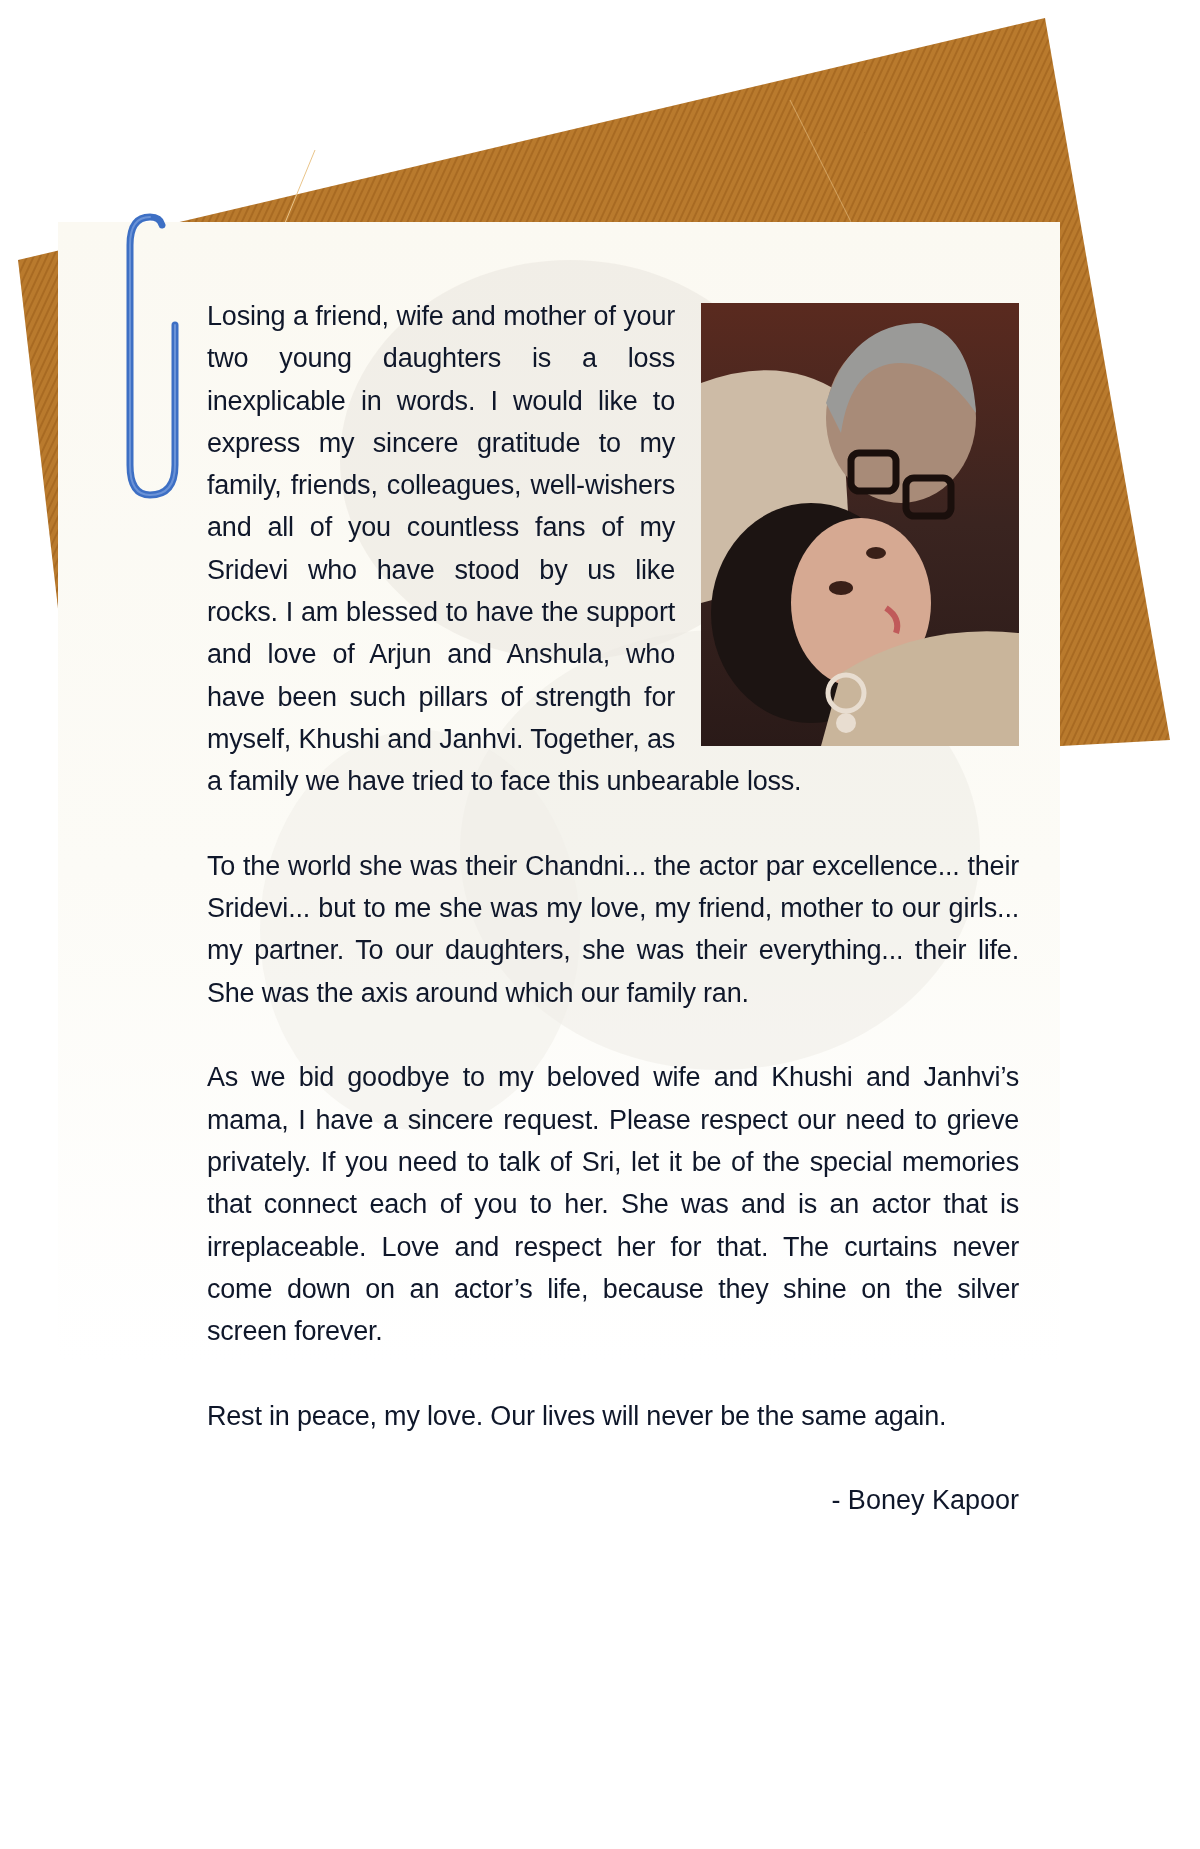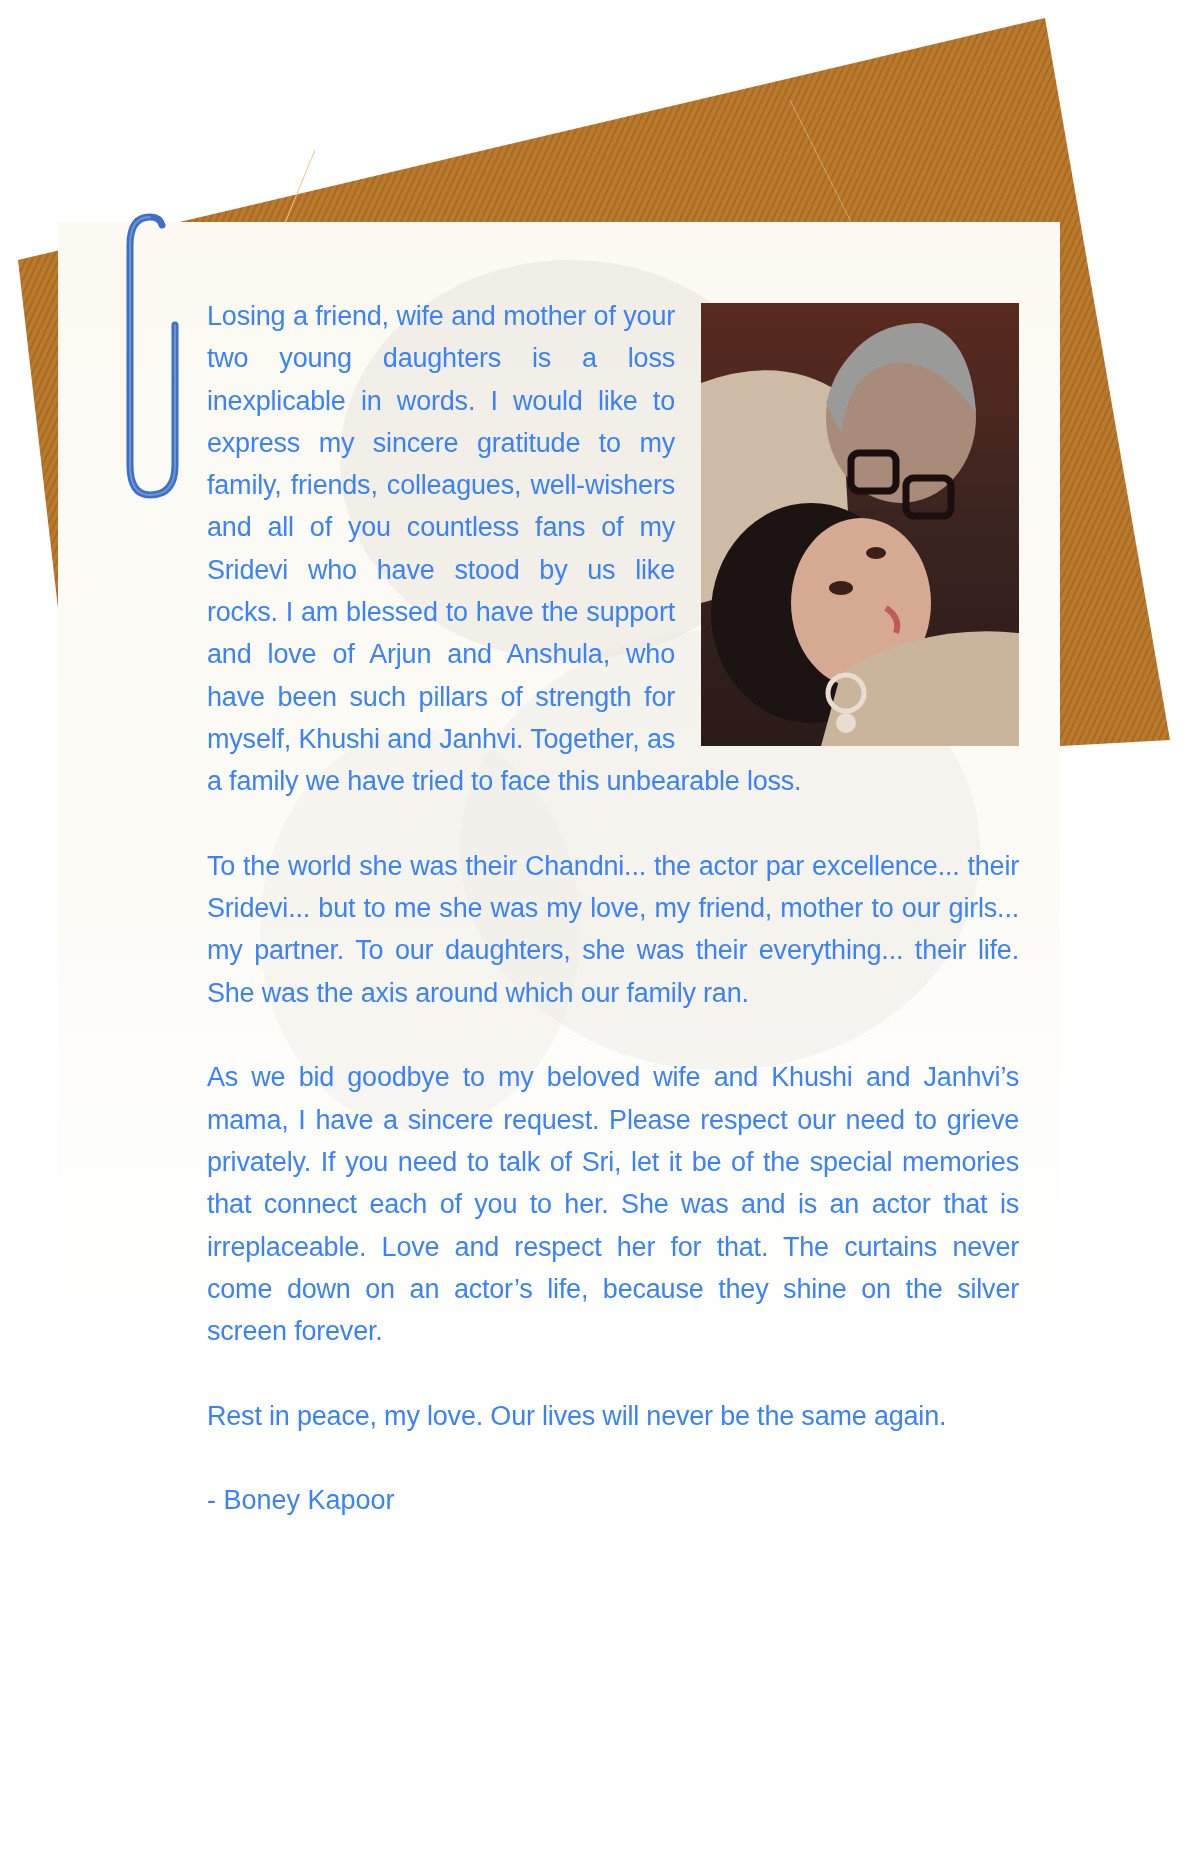--- a/index.html
+++ b/index.html
@@ -18,39 +18,40 @@
   }
   .ghost-photo {
     position: absolute; left: 120px; top: 230px; width: 900px; height: 900px;
     pointer-events: none;
   }
   .paperclip {
     position: absolute; left: 100px; top: 205px; width: 100px; height: 300px;
   }
   .letter {
     position: absolute; left: 207px; top: 295px; width: 812px;
-    color: #3b82f6;
+    color: #0f172a;
     font-size: 27px;
     line-height: 42.3px;
     font-stretch: condensed;
   }
   .letter p {
     margin: 0 0 42.3px 0;
     text-align: justify;
     letter-spacing: -0.2px;
   }
   .letter p.first { text-indent: 0; }
   .photo {
     float: right;
     width: 318px; height: 443px;
     margin: 8px 0 10px 26px;
     position: relative;
     overflow: hidden;
   }
   .signature {
+    text-align: right;
     margin-top: 12px;
   }
   .last-line { text-align: right; }
 </style>
 </head>
 <body>
 
 <svg class="envelope" viewBox="0 0 1200 800">
   <defs>
     <pattern id="kraft" width="6" height="6" patternUnits="userSpaceOnUse" patternTransform="rotate(25)">

